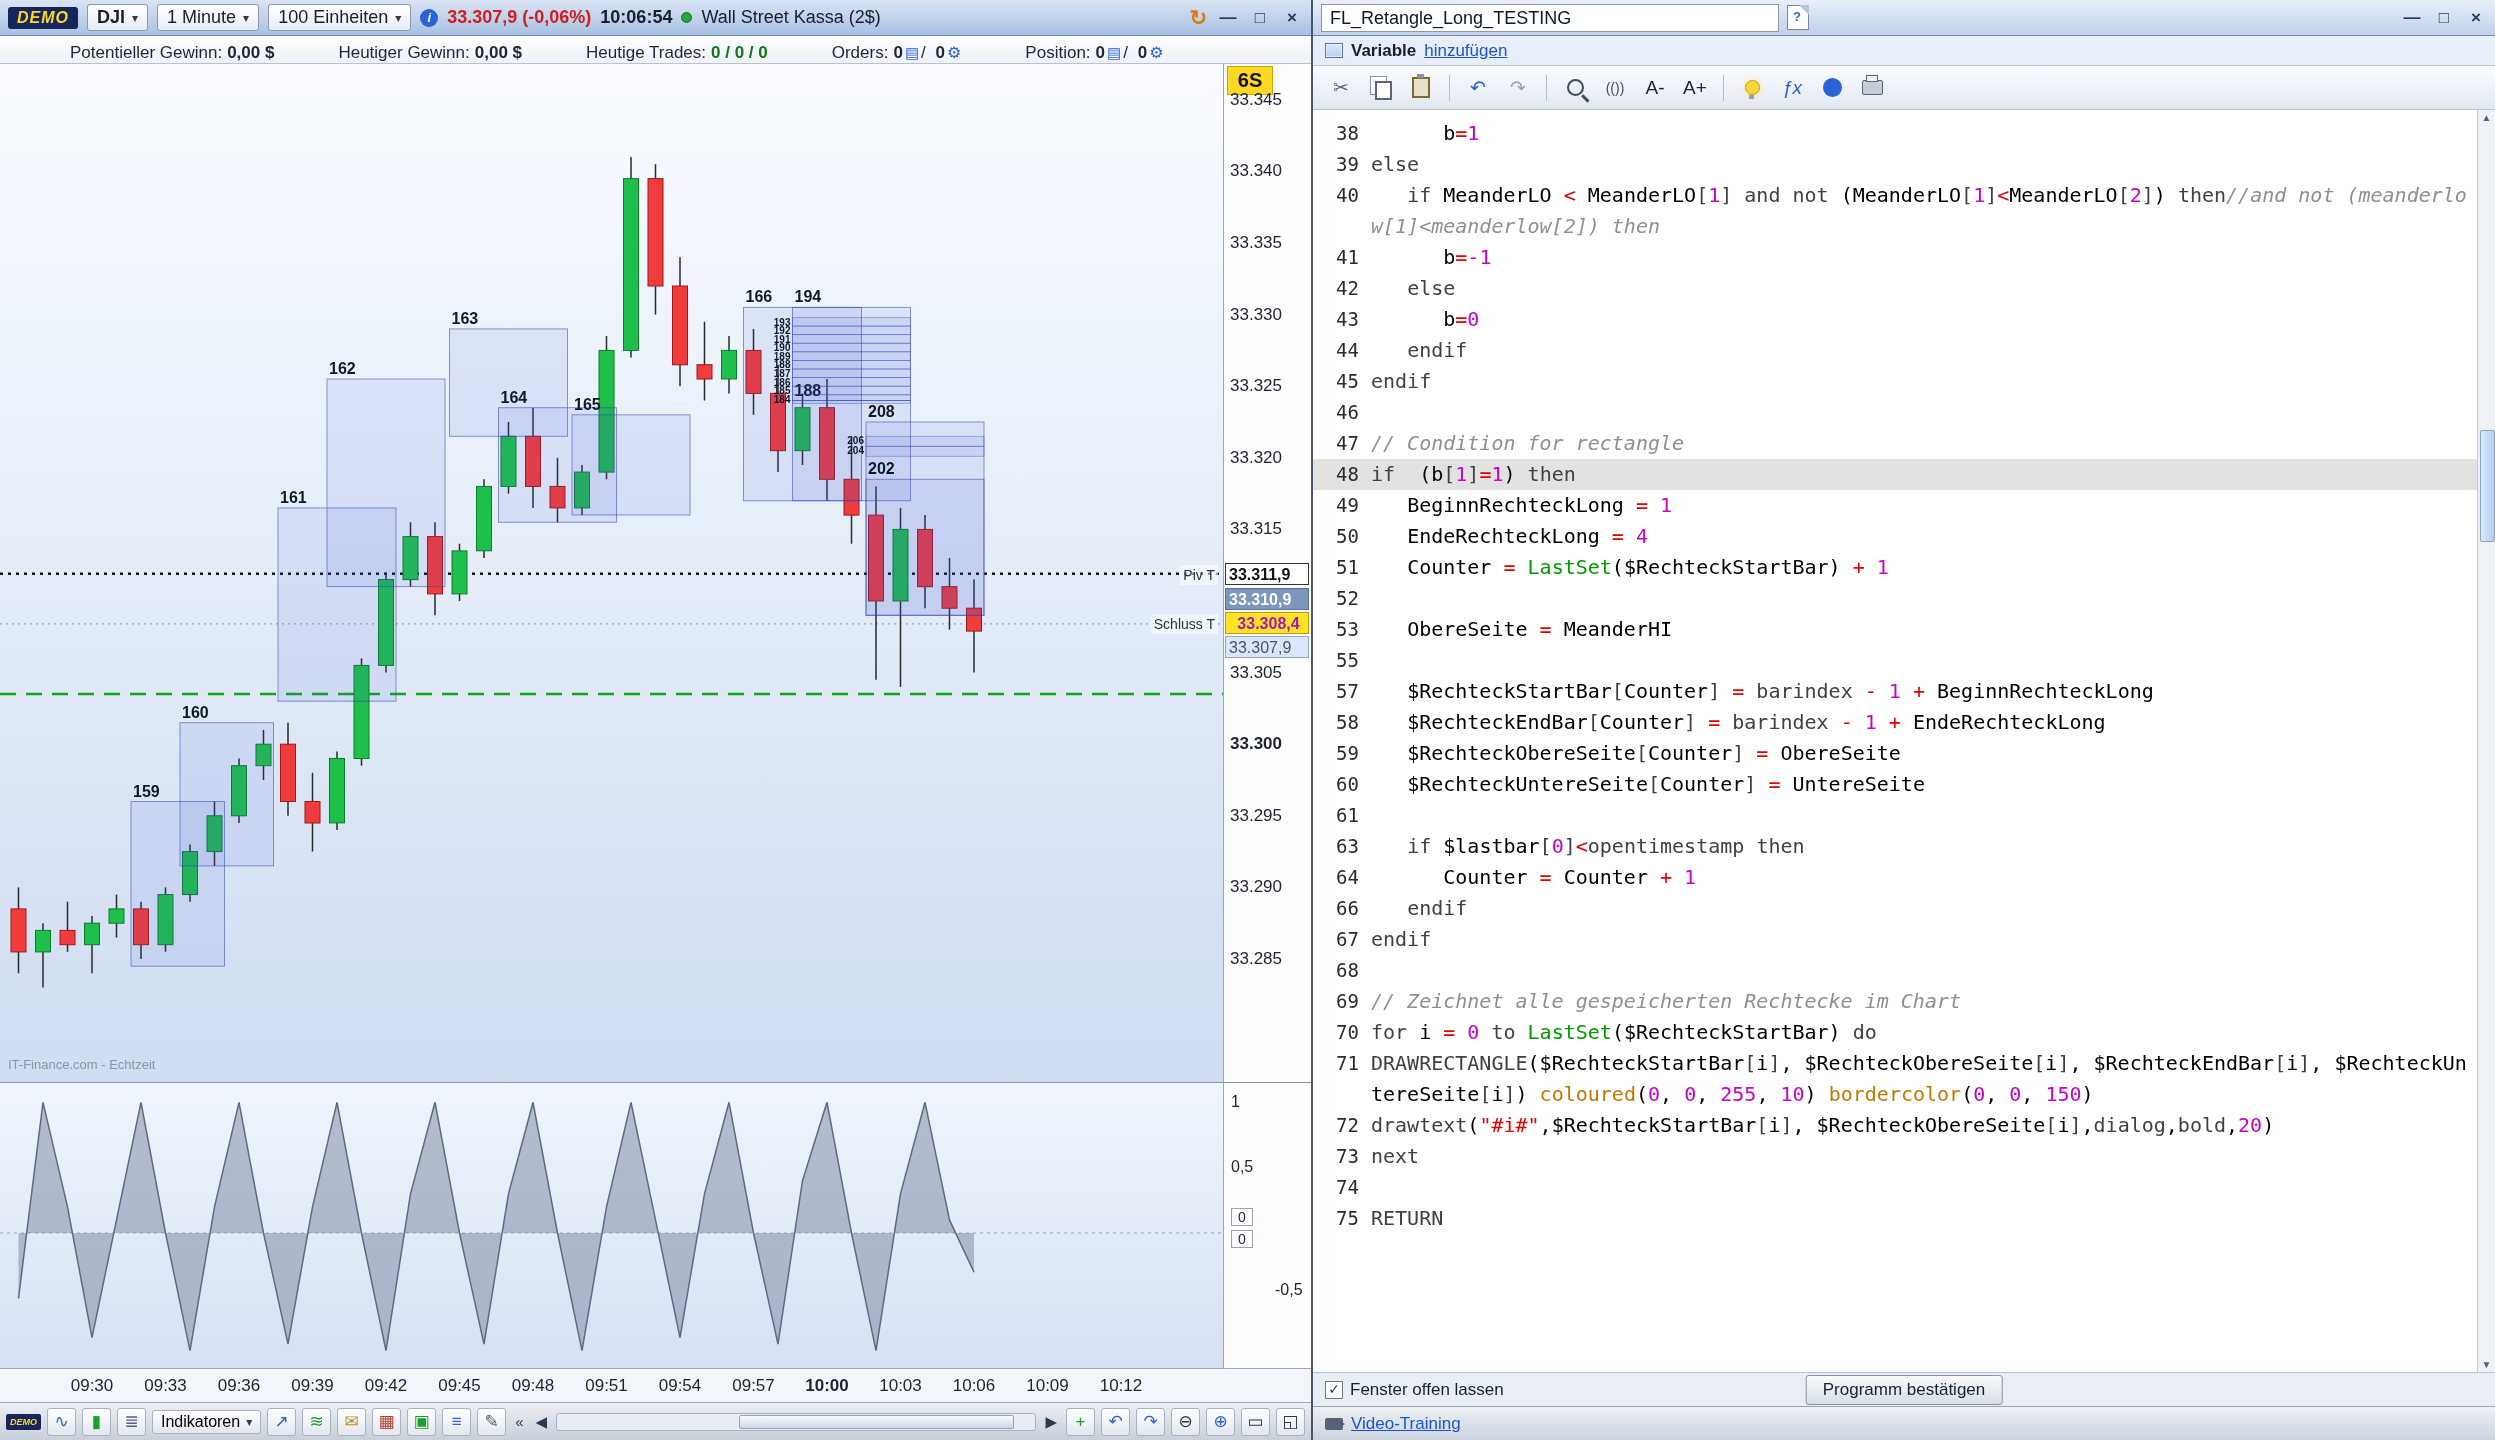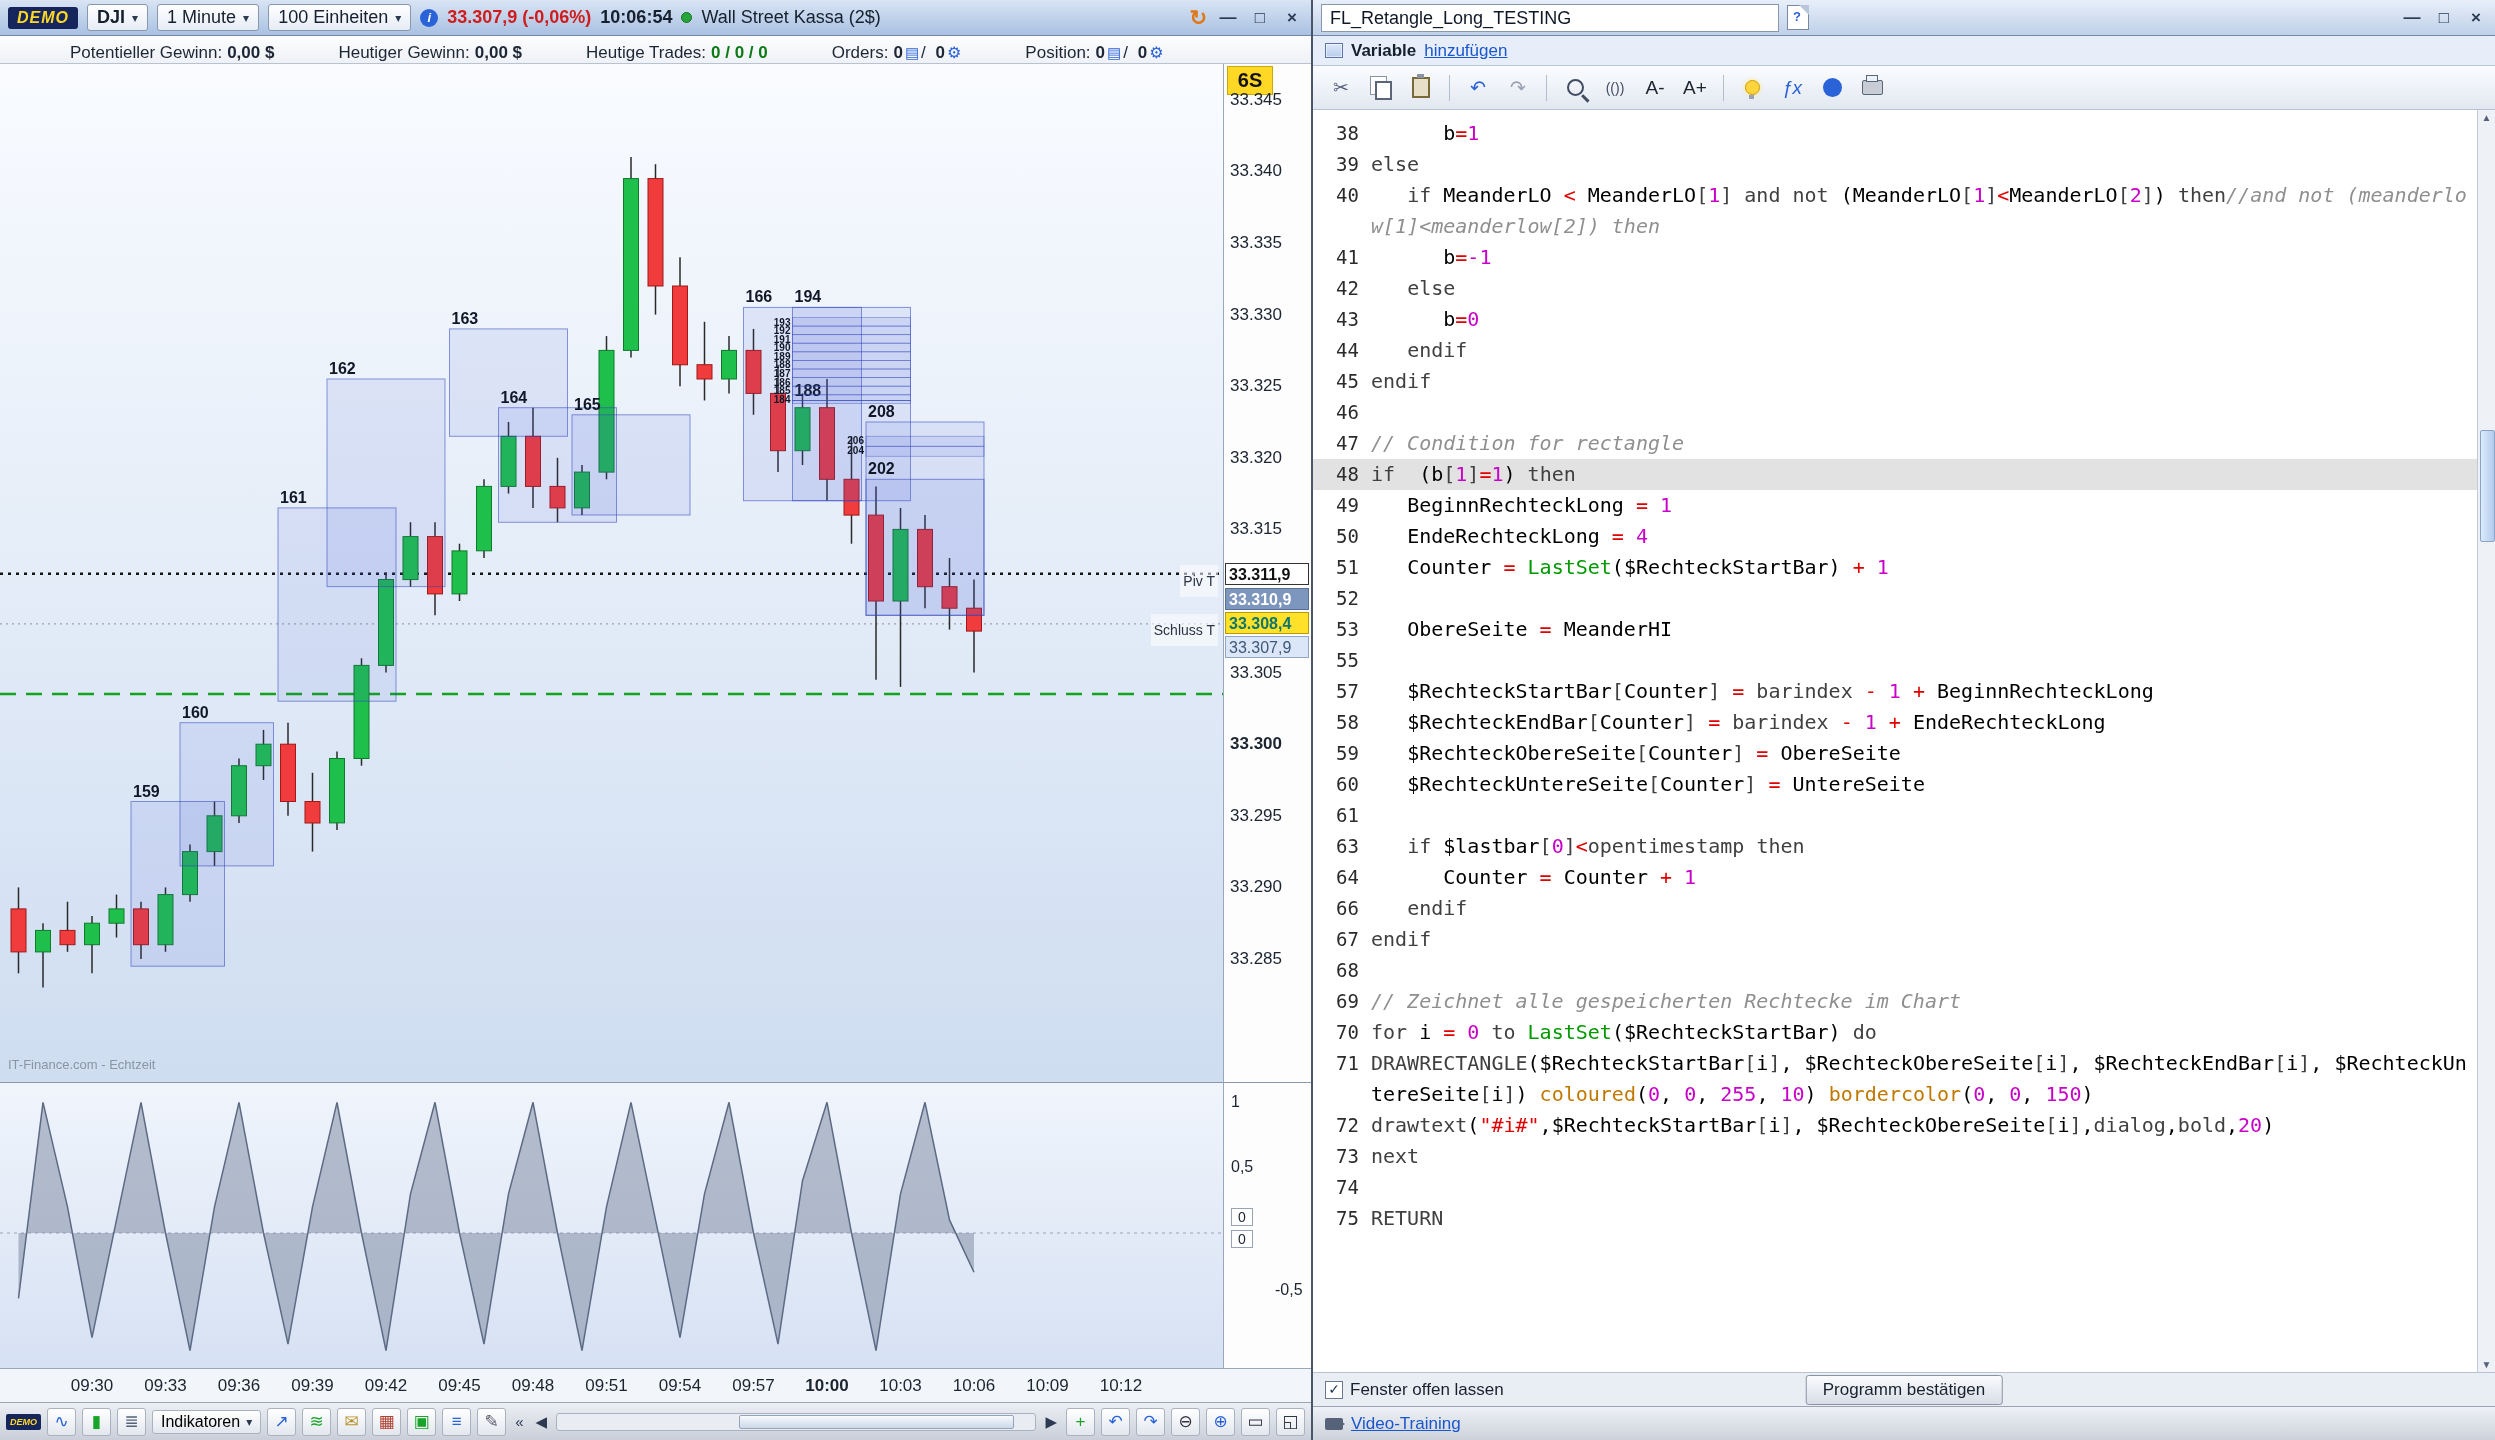--- a/index.html
+++ b/index.html
@@ -27,23 +27,23 @@
   .gear-ic{color:#2a62d8;font-size:16px;margin-left:2px;}
 
   .plot{position:absolute;left:0;top:64px;width:1223px;height:1018px;background:linear-gradient(180deg,#f9fbff 0%,#eaf1fa 35%,#cfddf1 100%);overflow:hidden;}
   .axis{position:absolute;left:1223px;top:64px;width:88px;height:1018px;background:#fdfdfe;border-left:1px solid #9aa7b8;box-sizing:border-box;font-size:17px;color:#1c2430;}
   .badge{position:absolute;top:2px;left:3px;width:46px;height:29px;background:#ffd825;color:#111;font-weight:bold;font-size:20px;display:flex;align-items:center;justify-content:center;border:1px solid #c9a80c;box-sizing:border-box;}
   .ptick{position:absolute;left:6px;white-space:nowrap;}
   .ptick.bold{font-weight:bold;}
   .pmark{position:absolute;left:1px;width:84px;height:22px;line-height:22px;font-size:16px;font-weight:bold;padding-left:3px;box-sizing:border-box;border:1px solid #555;}
   .pmark.piv{background:#ffffff;border:1px solid #333;color:#111;}
   .pmark.blue{background:#7d96bd;border:1px solid #5a7093;color:#fff;}
-  .pmark.close{background:#ffe12a;border:1px solid #b89a08;color:#0f766e;}
+  .pmark.close{background:#ffe12a;border:1px solid #b89a08;color:#a21caf;text-align:center;}
   .pmark.last{background:#dbe7f8;border:1px solid #8fa6c4;color:#3e5878;font-weight:normal;}
-  .plabel{position:absolute;right:5px;font-size:14px;color:#2a3442;background:rgba(255,255,255,0.55);padding:8px 3px;}
+  .plabel{position:absolute;right:5px;font-size:14px;color:#2a3442;background:rgba(255,255,255,0.55);padding:2px 3px;}
   .watermark{position:absolute;left:8px;bottom:10px;font-size:13px;color:#8a94a4;}
 
   .ind{position:absolute;left:0;top:1082px;width:1223px;height:286px;border-top:1px solid #8896ac;background:linear-gradient(180deg,#f0f5fc,#d6e1f3);box-sizing:border-box;}
   .ind-axis{position:absolute;left:1223px;top:1082px;width:88px;height:286px;background:#fdfdfe;border-left:1px solid #9aa7b8;border-top:1px solid #8896ac;box-sizing:border-box;font-size:16px;color:#1c2430;}
   .itick{position:absolute;left:7px;transform:translateY(-50%);}
   .itick.box{background:#fff;border:1px solid #98a4b6;padding:0 6px;font-size:14px;}
 
   .time-axis{position:absolute;left:0;top:1368px;width:1311px;height:34px;background:#f2f5f9;border-top:1px solid #9aa7b8;box-sizing:border-box;font-size:17px;color:#1c2430;}
   .ttick{position:absolute;top:7px;transform:translateX(-50%);}
   .ttick.bold{font-weight:bold;}

